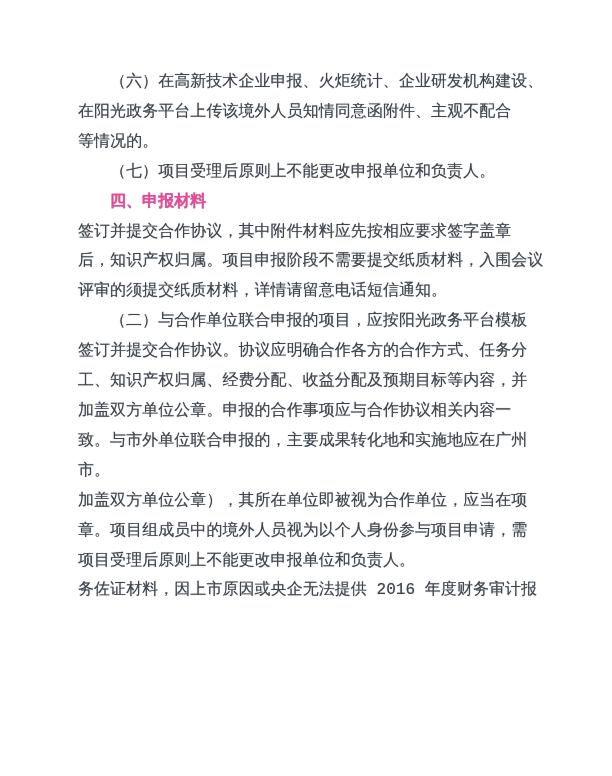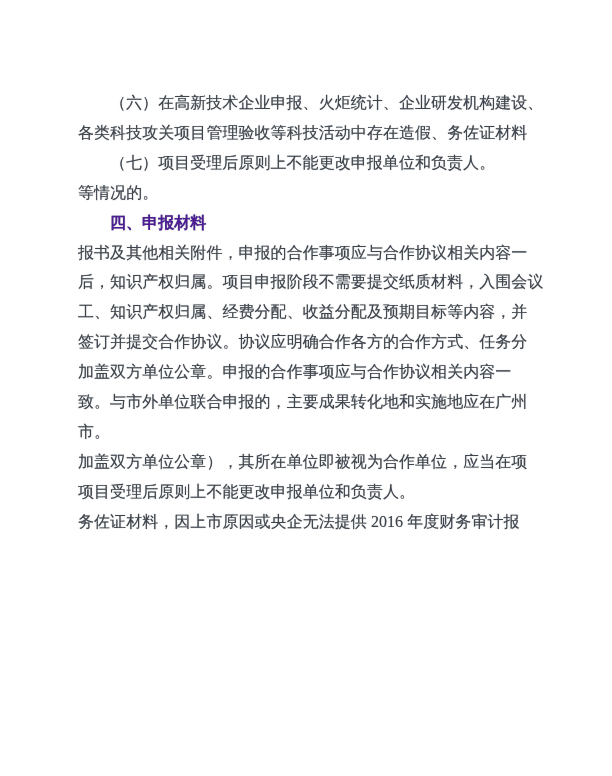--- a/index.html
+++ b/index.html
@@ -14,55 +14,58 @@
     position: relative;
   }
   .page {
     position: absolute;
     left: 0;
     top: 0;
     width: 612px;
     height: 776px;
     background: #ffffff;
     box-sizing: border-box;
-    padding: 88px 56px 0 78px;
-    font-family: Liberation Serif, serif;
+    padding: 68px 56px 0 78px;
+    font-family: Liberation Mono, monospace;
     font-size: 16px;
     line-height: 29.9px;
     color: #3f454d;
     
     text-shadow: 0 0 1px rgba(63, 69, 77, 0.55);
   }
   .line {
     margin: 0;
     padding: 0;
     white-space: nowrap;
     letter-spacing: 0.05px;
   }
   .line.indent {
     padding-left: 32px; 
   }
   .line.heading {
     font-weight: bold;
-    color: #4c1d95;
+    color: #ec4899;
     text-shadow: 0 0 1px rgba(49, 55, 63, 0.6);
   }
 </style>
 </head>
 <body>
 
 <div class="page">
   <p class="line indent">（六）在高新技术企业申报、火炬统计、企业研发机构建设、</p>
-  <p class="line">各类科技攻关项目管理验收等科技活动中存在造假、务佐证材料</p>
+  <p class="line">在阳光政务平台上传该境外人员知情同意函附件、主观不配合</p>
+  <p class="line">等情况的。</p>
   <p class="line indent">（七）项目受理后原则上不能更改申报单位和负责人。</p>
-  <p class="line">等情况的。</p>
   <p class="line indent heading">四、申报材料</p>
-  <p class="line">报书及其他相关附件，申报的合作事项应与合作协议相关内容一</p>
+  <p class="line">签订并提交合作协议，其中附件材料应先按相应要求签字盖章</p>
   <p class="line">后，知识产权归属。项目申报阶段不需要提交纸质材料，入围会议</p>
+  <p class="line">评审的须提交纸质材料，详情请留意电话短信通知。</p>
+  <p class="line indent">（二）与合作单位联合申报的项目，应按阳光政务平台模板</p>
+  <p class="line">签订并提交合作协议。协议应明确合作各方的合作方式、任务分</p>
   <p class="line">工、知识产权归属、经费分配、收益分配及预期目标等内容，并</p>
-  <p class="line">签订并提交合作协议。协议应明确合作各方的合作方式、任务分</p>
   <p class="line">加盖双方单位公章。申报的合作事项应与合作协议相关内容一</p>
   <p class="line">致。与市外单位联合申报的，主要成果转化地和实施地应在广州</p>
   <p class="line">市。</p>
   <p class="line">加盖双方单位公章），其所在单位即被视为合作单位，应当在项</p>
+  <p class="line">章。项目组成员中的境外人员视为以个人身份参与项目申请，需</p>
   <p class="line">项目受理后原则上不能更改申报单位和负责人。</p>
   <p class="line">务佐证材料，因上市原因或央企无法提供 2016 年度财务审计报</p>
 </div>
 
 </body></html>

